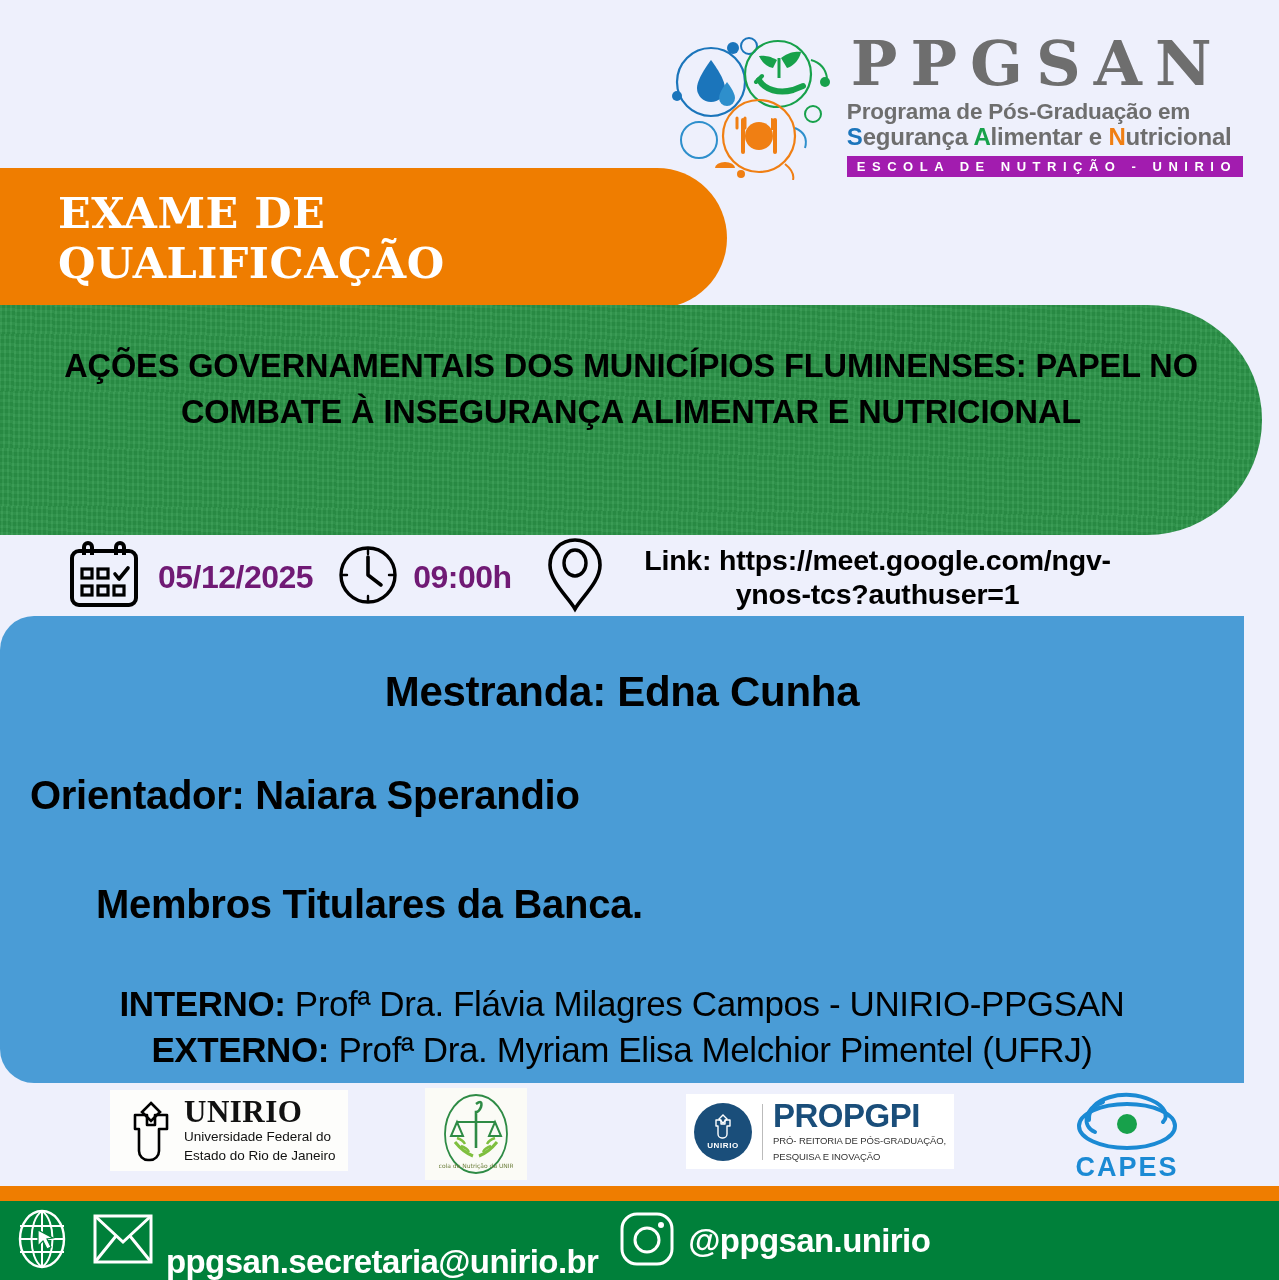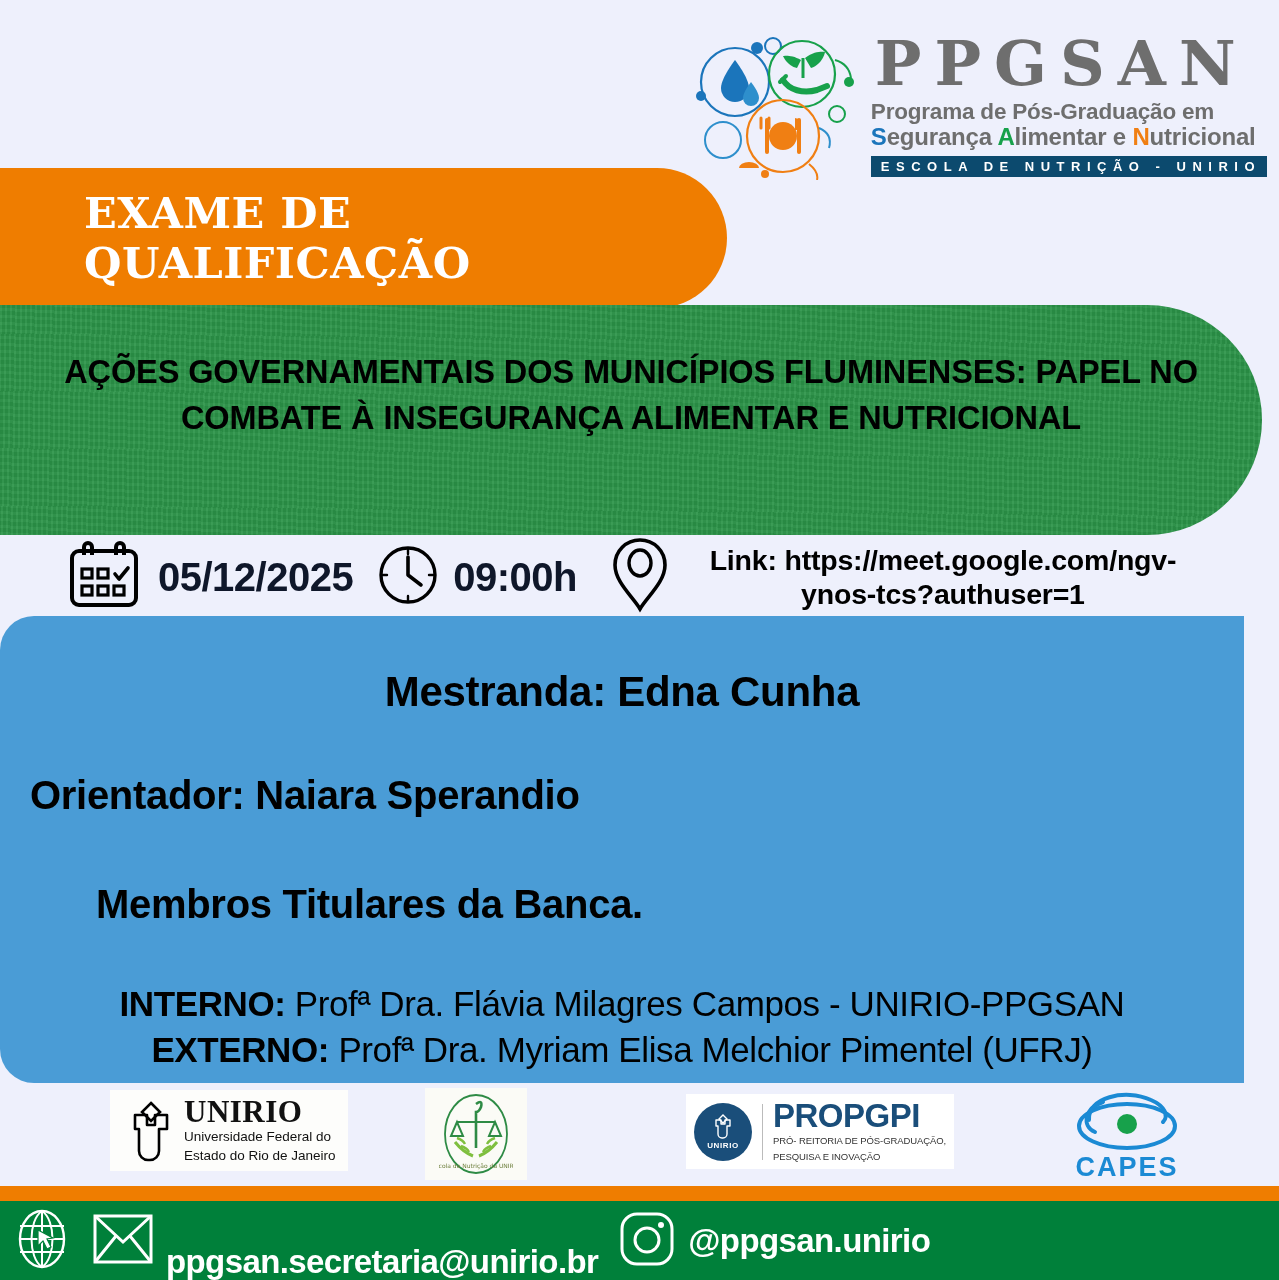--- a/index.html
+++ b/index.html
@@ -7,86 +7,86 @@
   body{
     width:1279px;height:1280px;
     background:#eef0fc;
     font-family:"Liberation Sans", sans-serif;
     overflow:hidden;
     position:relative;
   }
   .poster{position:relative;width:1279px;height:1280px;overflow:hidden;background:#eef0fc;}
 
   
-  .brand{position:absolute;top:30px;right:12px;display:flex;align-items:center;gap:14px;}
+  .brand{position:absolute;top:30px;right:36px;display:flex;align-items:center;gap:14px;}
   .brand-marks{width:170px;height:150px;position:relative;flex:0 0 auto;}
   .brand-text{display:flex;flex-direction:column;align-items:stretch;}
   .brand-title{
     font-family:"DejaVu Serif", serif;
     font-weight:700;color:#6e6e6e;
     font-size:62px;letter-spacing:13px;line-height:1;
     margin-left:4px;
   }
   .brand-sub1{
     font-size:22.5px;font-weight:700;color:#6e6e6e;line-height:1.12;margin-top:4px;
     letter-spacing:-0.2px;white-space:nowrap;
   }
   .brand-sub2{
     font-size:24px;font-weight:700;line-height:1.12;color:#6e6e6e;
     letter-spacing:-0.2px;white-space:nowrap;
   }
   .brand-sub2 .b{color:#1b75bb;}
   .brand-sub2 .g{color:#17a14b;}
   .brand-sub2 .o{color:#f07f13;}
   .brand-bar{
-    margin-top:5px;background:#0c4a6e;color:#fff;
+    margin-top:5px;background:#a21caf;color:#fff;
     font-size:13px;font-weight:600;letter-spacing:6.5px;
     text-align:center;padding:3px 6px 3px 10px;white-space:nowrap;
   }
 
   
   .band-orange{
     position:absolute;left:0;top:168px;width:727px;height:140px;
     background:#ef7d00;
     border-radius:0 70px 70px 0;
     display:flex;align-items:center;
   }
   .band-orange h1{
-    margin:0;padding-left:84px;
+    margin:0;padding-left:58px;
     font-family:"DejaVu Serif", serif;
     font-weight:700;color:#ffffff;
     font-size:43px;letter-spacing:0.5px;
   }
 
   
   .band-green{
     position:absolute;left:0;top:305px;width:1262px;height:230px;
     background:#2b9448;
     background-image:
       repeating-linear-gradient(91deg, rgba(255,255,255,.045) 0 2px, rgba(0,0,0,.045) 2px 5px),
       repeating-linear-gradient(3deg, rgba(255,255,255,.035) 0 3px, rgba(0,0,0,.03) 3px 7px);
     border-radius:0 116px 116px 0;
     display:flex;align-items:flex-start;justify-content:center;
   }
   .band-green h2{
-    margin:10px;padding:34px 22px 0 22px;
+    margin:4px;padding:34px 22px 0 22px;
     font-size:32.5px;font-weight:800;color:#000;
     text-align:center;line-height:1.42;letter-spacing:-0.1px;
     max-width:1200px;
   }
 
   
   .inforow{
     position:absolute;left:0;top:534px;width:1279px;height:86px;
     display:flex;align-items:center;
   }
   .info-item{display:flex;align-items:center;}
   .icon{flex:0 0 auto;display:block;}
   .info-text{
-    font-size:40px;font-weight:800;color:#0f172a;letter-spacing:-0.5px;
+    font-size:32px;font-weight:800;color:#701a75;letter-spacing:-0.5px;
     white-space:nowrap;
   }
   .cal-wrap{margin-left:66px;}
   .date-text{margin-left:16px;}
   .clock-wrap{margin-left:24px;}
   .time-text{margin-left:14px;}
   .pin-wrap{margin-left:32px;}
   .link-text{
     margin-left:12px;font-size:28.5px;font-weight:800;color:#000;
     line-height:1.2;text-align:center;width:520px;letter-spacing:-0.2px;

